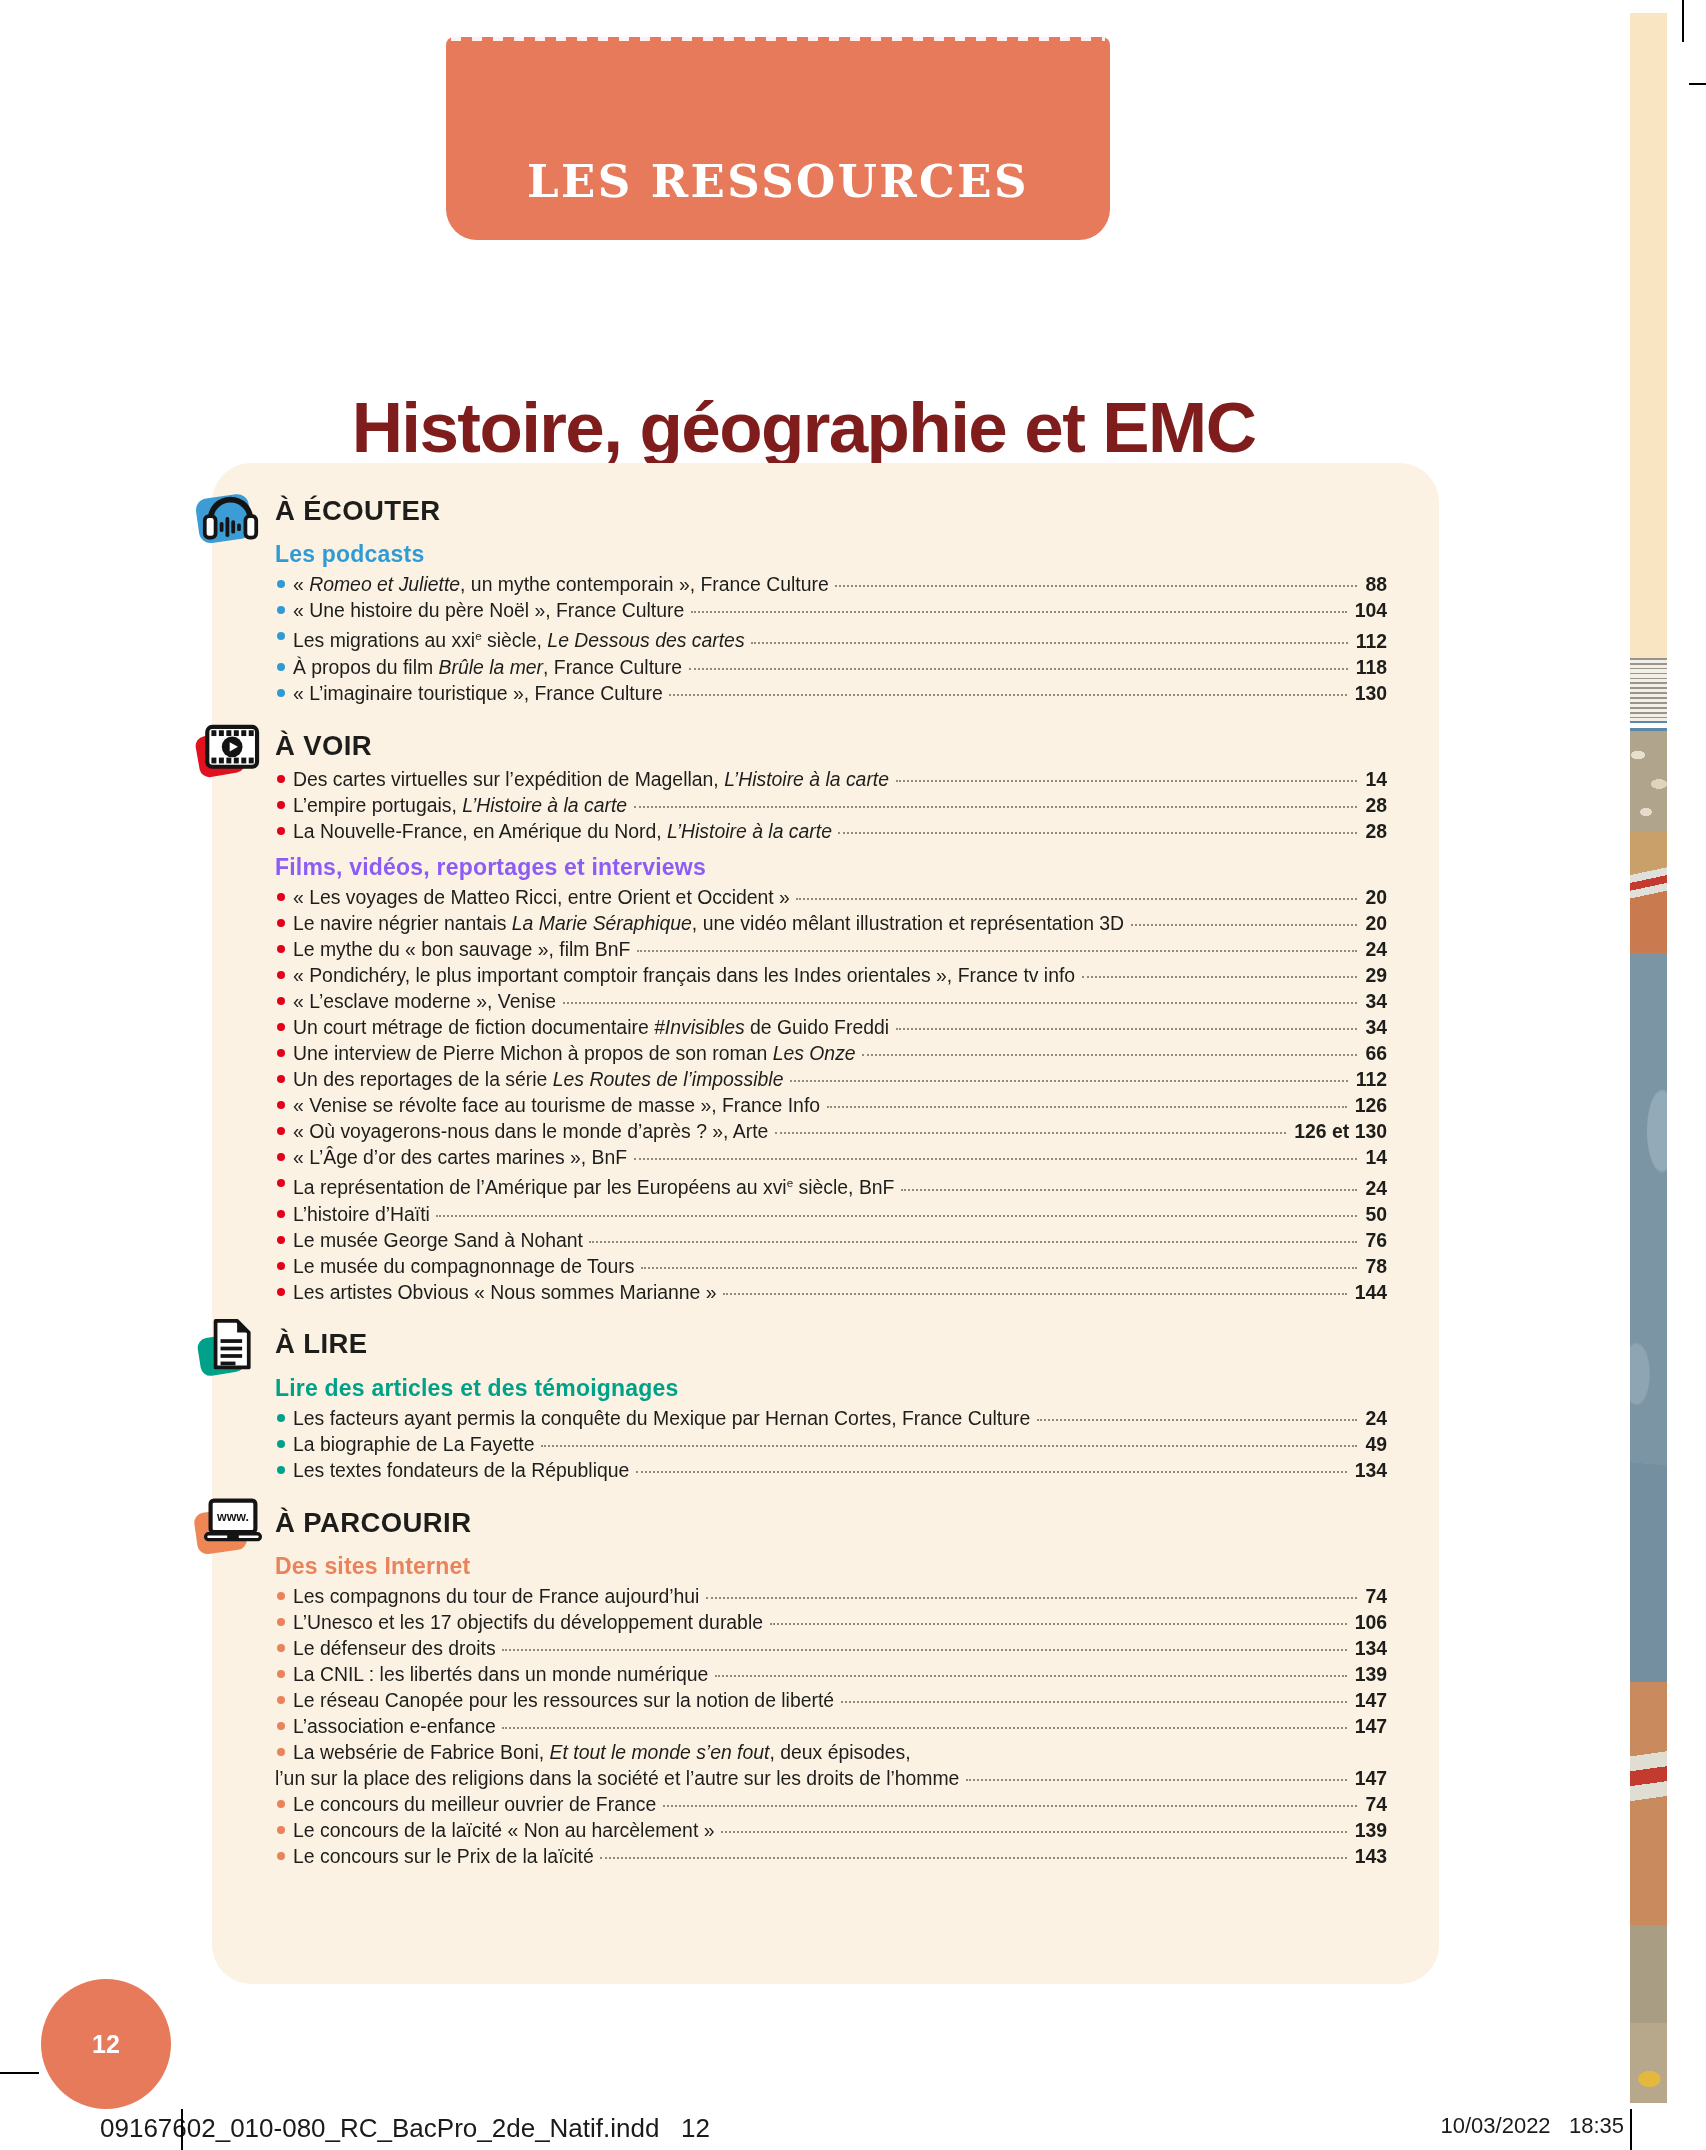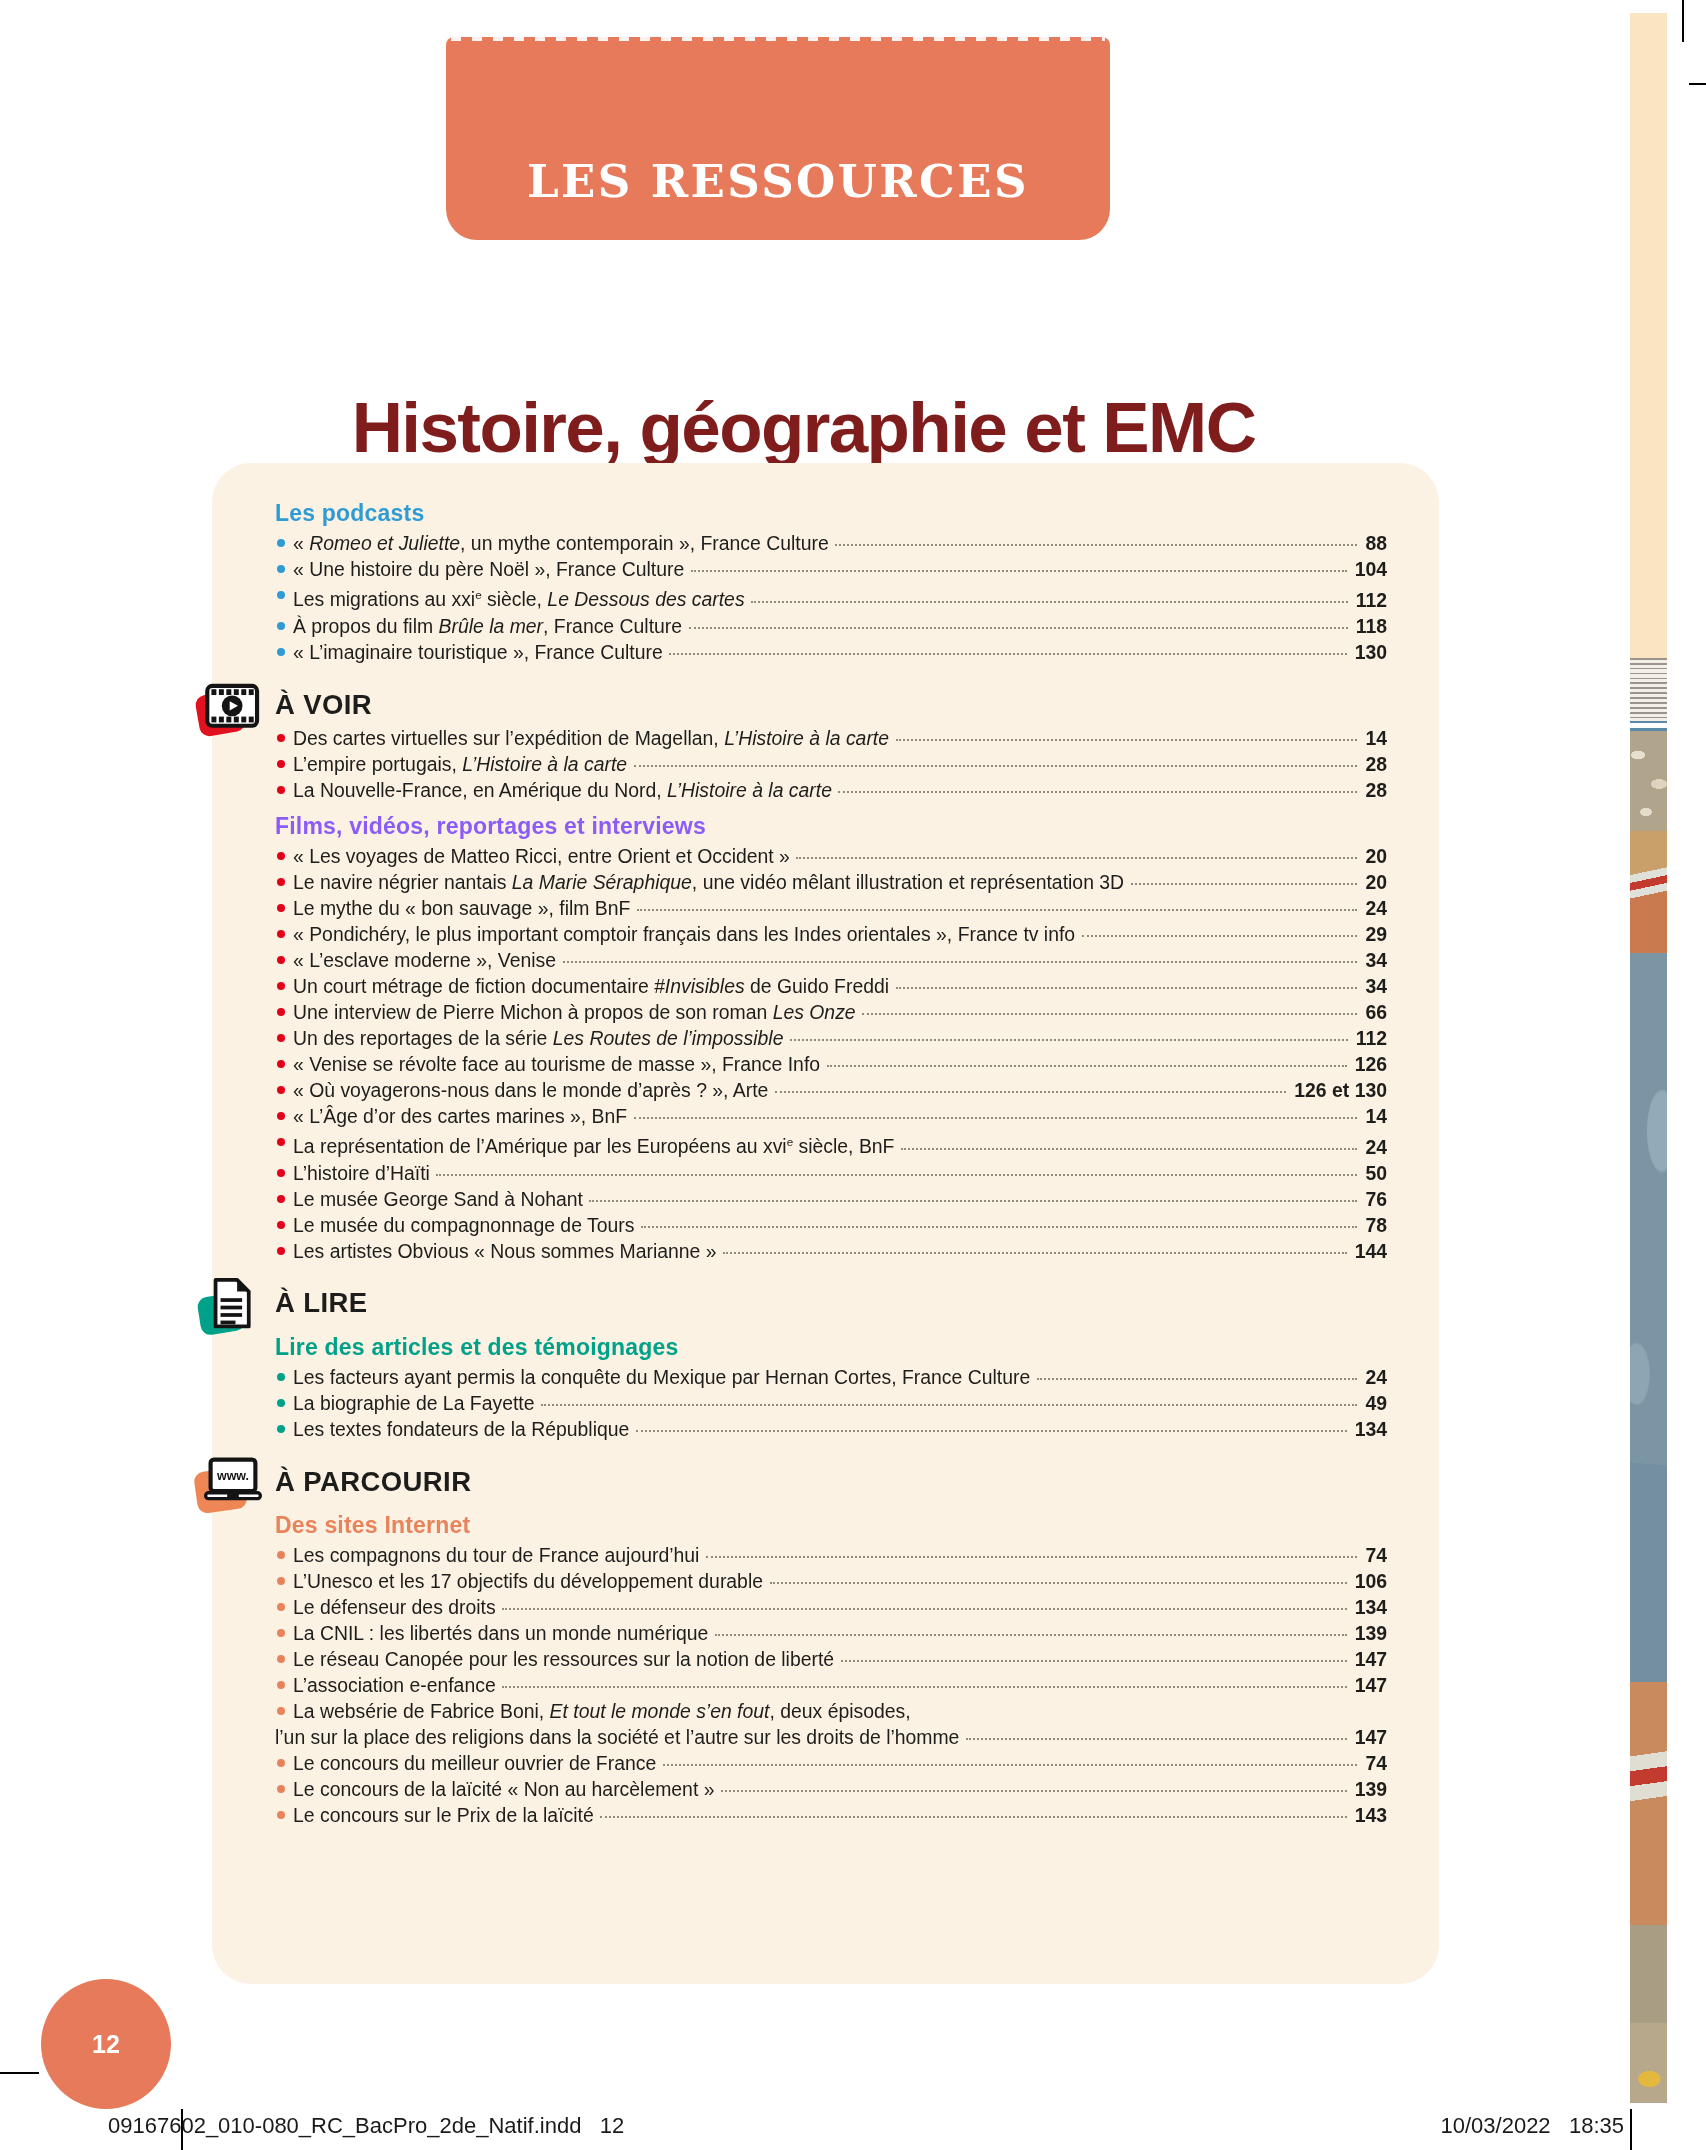--- a/index.html
+++ b/index.html
@@ -50,21 +50,21 @@
   .dots{flex:1 1 auto;min-width:19.4px;border-bottom:2.4px dotted #95897b;margin:0 8px 0 6.5px;position:relative;top:-4px;}
   .pagenum{flex:0 0 auto;font-weight:700;font-size:19.4px;color:#1d1d1b;}
   i{font-style:italic;}
   sup{font-size:60%;}
   
   .page-badge{
     position:absolute;left:41px;top:1979px;width:130px;height:130px;border-radius:50%;
     display:flex;align-items:center;justify-content:center;
     color:#fff;font-weight:700;font-size:25px;
   }
-  .footer-left{position:absolute;left:108px;top:2113px;font-size:22px;color:#1a1a1a;white-space:pre;}
+  .footer-left{position:absolute;left:100px;top:2113px;font-size:26px;color:#1a1a1a;white-space:pre;}
   .footer-right{position:absolute;right:83px;top:2113px;font-size:22px;color:#1a1a1a;white-space:pre;}
   
   .crop{position:absolute;background:#000;}
   .crop.tr-v{left:1682px;top:0;width:1.6px;height:42px;}
   .crop.tr-h{left:1689px;top:83px;width:18px;height:1.6px;}
   .crop.bl-h{left:0;top:2072px;width:39px;height:1.6px;}
   .crop.bl-v{left:181px;top:2109px;width:1.6px;height:41px;}
   .crop.br-v{left:1630px;top:2109px;width:1.6px;height:41px;}
   
   .edge-strip{position:absolute;left:1630px;top:13px;width:37px;height:2090px;overflow:hidden;}
@@ -95,20 +95,37 @@
 
 <div class="banner" style="background: rgb(232, 122, 92);">
   <div class="banner-label" style="color: rgb(255, 255, 255);">LES RESSOURCES</div>
 </div>
 
 <h1 class="main-title">Histoire, géographie et EMC</h1>
 
 <div class="panel" style="background: rgb(252, 242, 227);">
   <div>
       <div class="section">
+        <div class="sec-head">
+          <span class="sec-icon">
+            <svg viewBox="0 0 88 88">
+              <rect x="4" y="28" width="64" height="54" rx="14" fill="#3b9cd6" transform="rotate(-8 36 55)"></rect>
+              <path d="M20 62 v-6 a24 24 0 0 1 48 0 v6" fill="none" stroke="#141414" stroke-width="7" stroke-linecap="round"></path>
+              <rect x="13" y="52" width="13" height="26" rx="5" fill="#ffffff" stroke="#141414" stroke-width="4.5"></rect>
+              <rect x="62" y="52" width="13" height="26" rx="5" fill="#ffffff" stroke="#141414" stroke-width="4.5"></rect>
+              <g fill="#141414">
+                <rect x="31" y="59" width="4.5" height="12" rx="2"></rect>
+                <rect x="38" y="53" width="4.5" height="24" rx="2"></rect>
+                <rect x="45" y="57" width="4.5" height="16" rx="2"></rect>
+                <rect x="52" y="61" width="4.5" height="9" rx="2"></rect>
+              </g>
+            </svg>
+          </span>
+          <h2 class="sec-title">À ÉCOUTER</h2>
+        </div>
         <h3 class="sub-title" style="color: rgb(47, 155, 212);">Les podcasts</h3>
         <ul class="items">
           <li class="item">
             <span class="bullet" style="background: rgb(47, 155, 212);"></span>
             <div class="row">
               <span class="txt">« <i>Romeo et Juliette</i>, un mythe contemporain », France Culture</span>
               <div class="dots" style="border-bottom-color: rgb(149, 137, 123);"></div>
               <span class="pagenum">88</span>
             </div>
           </li>

